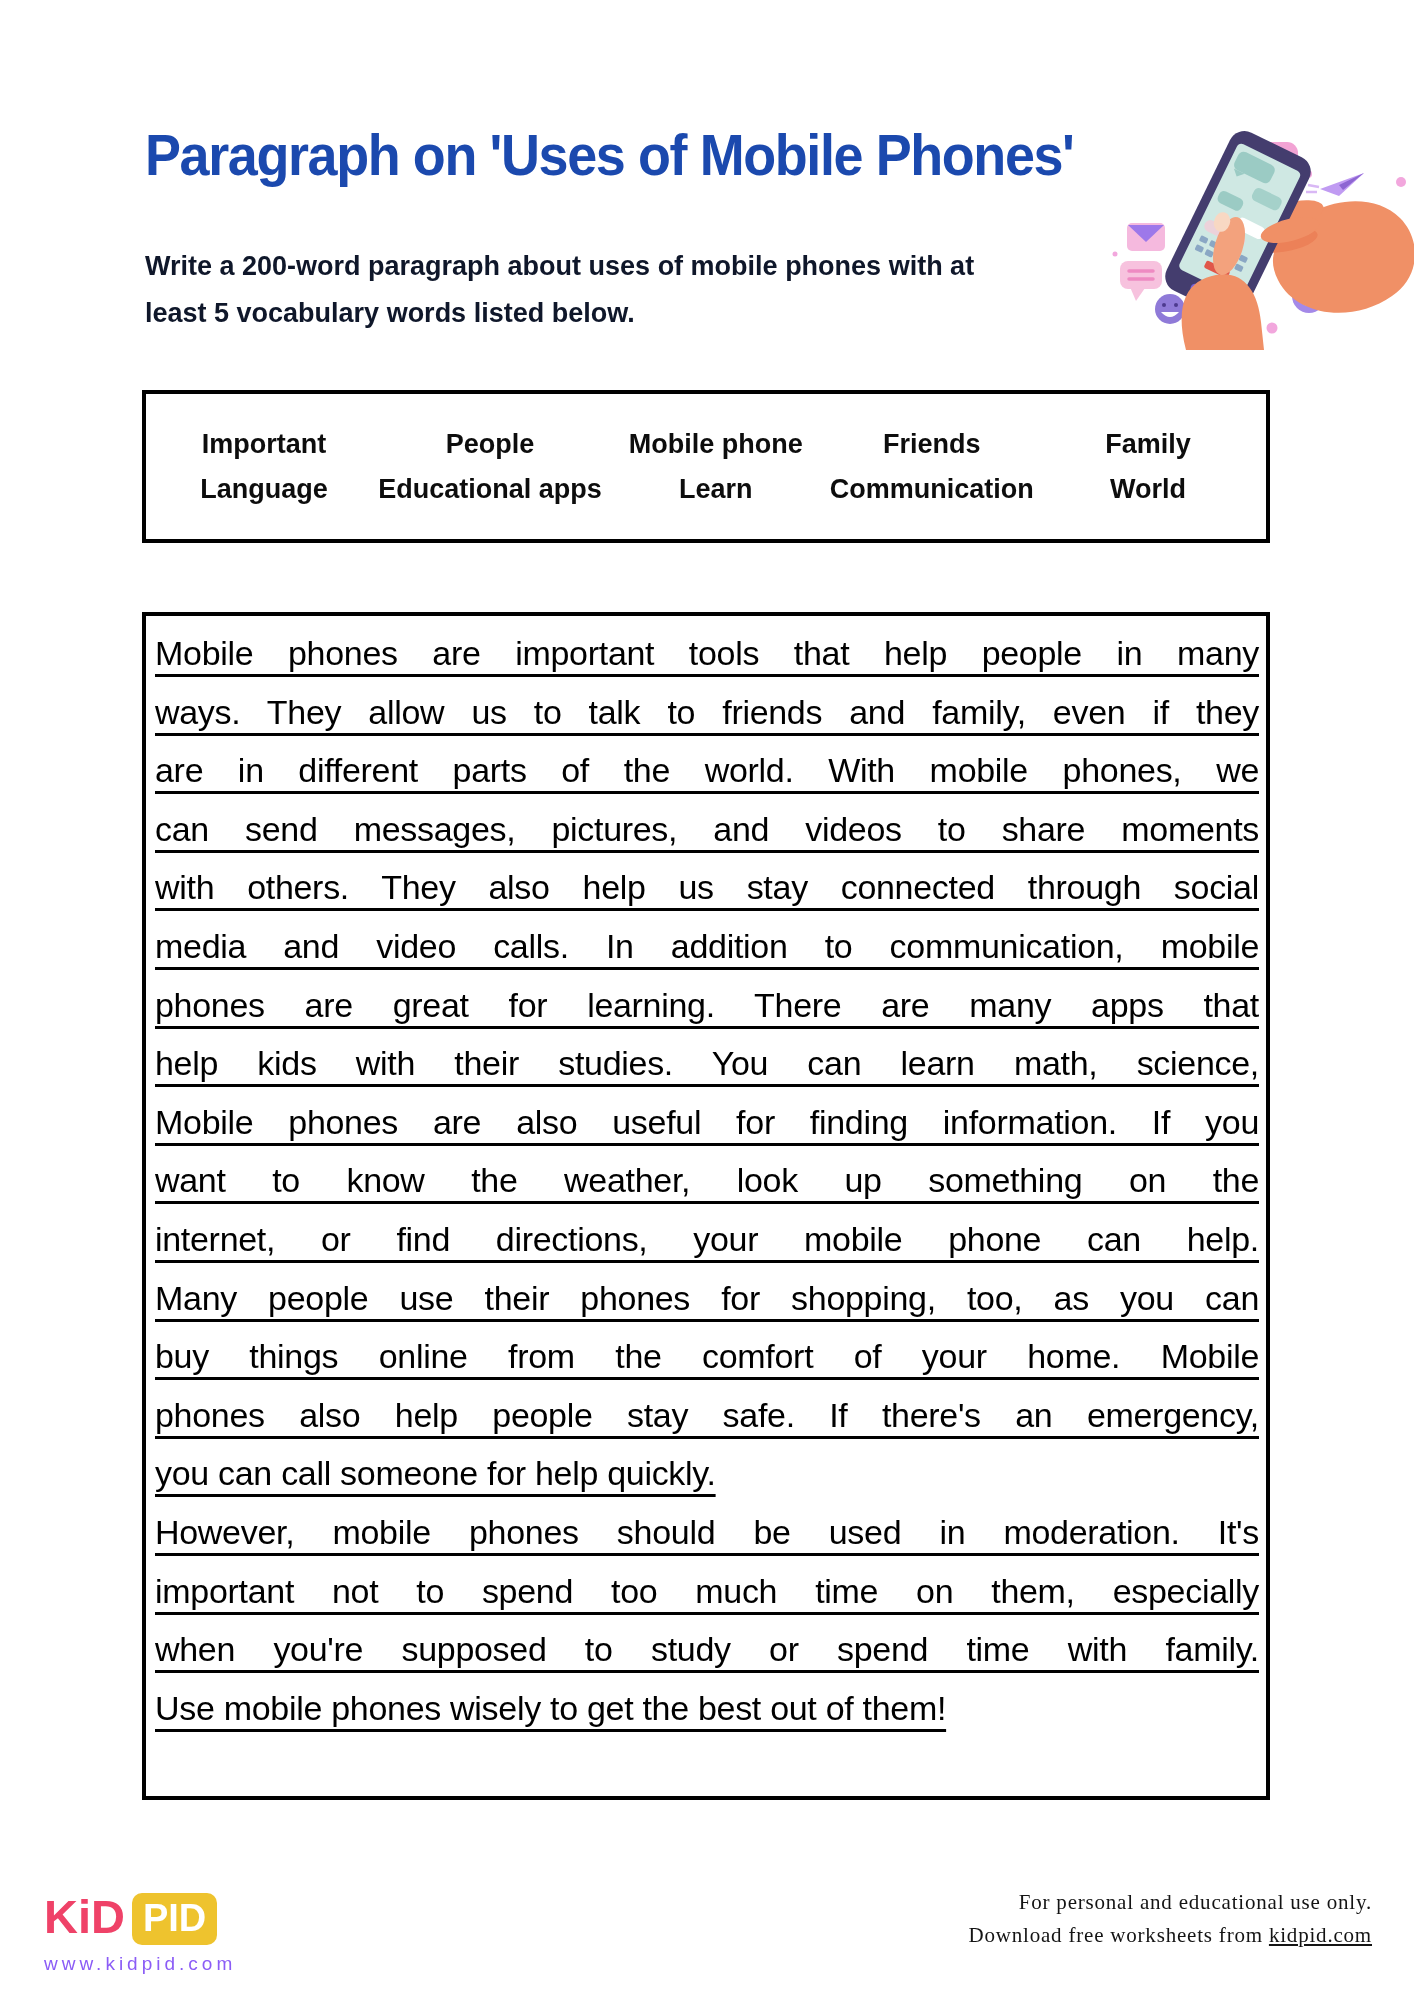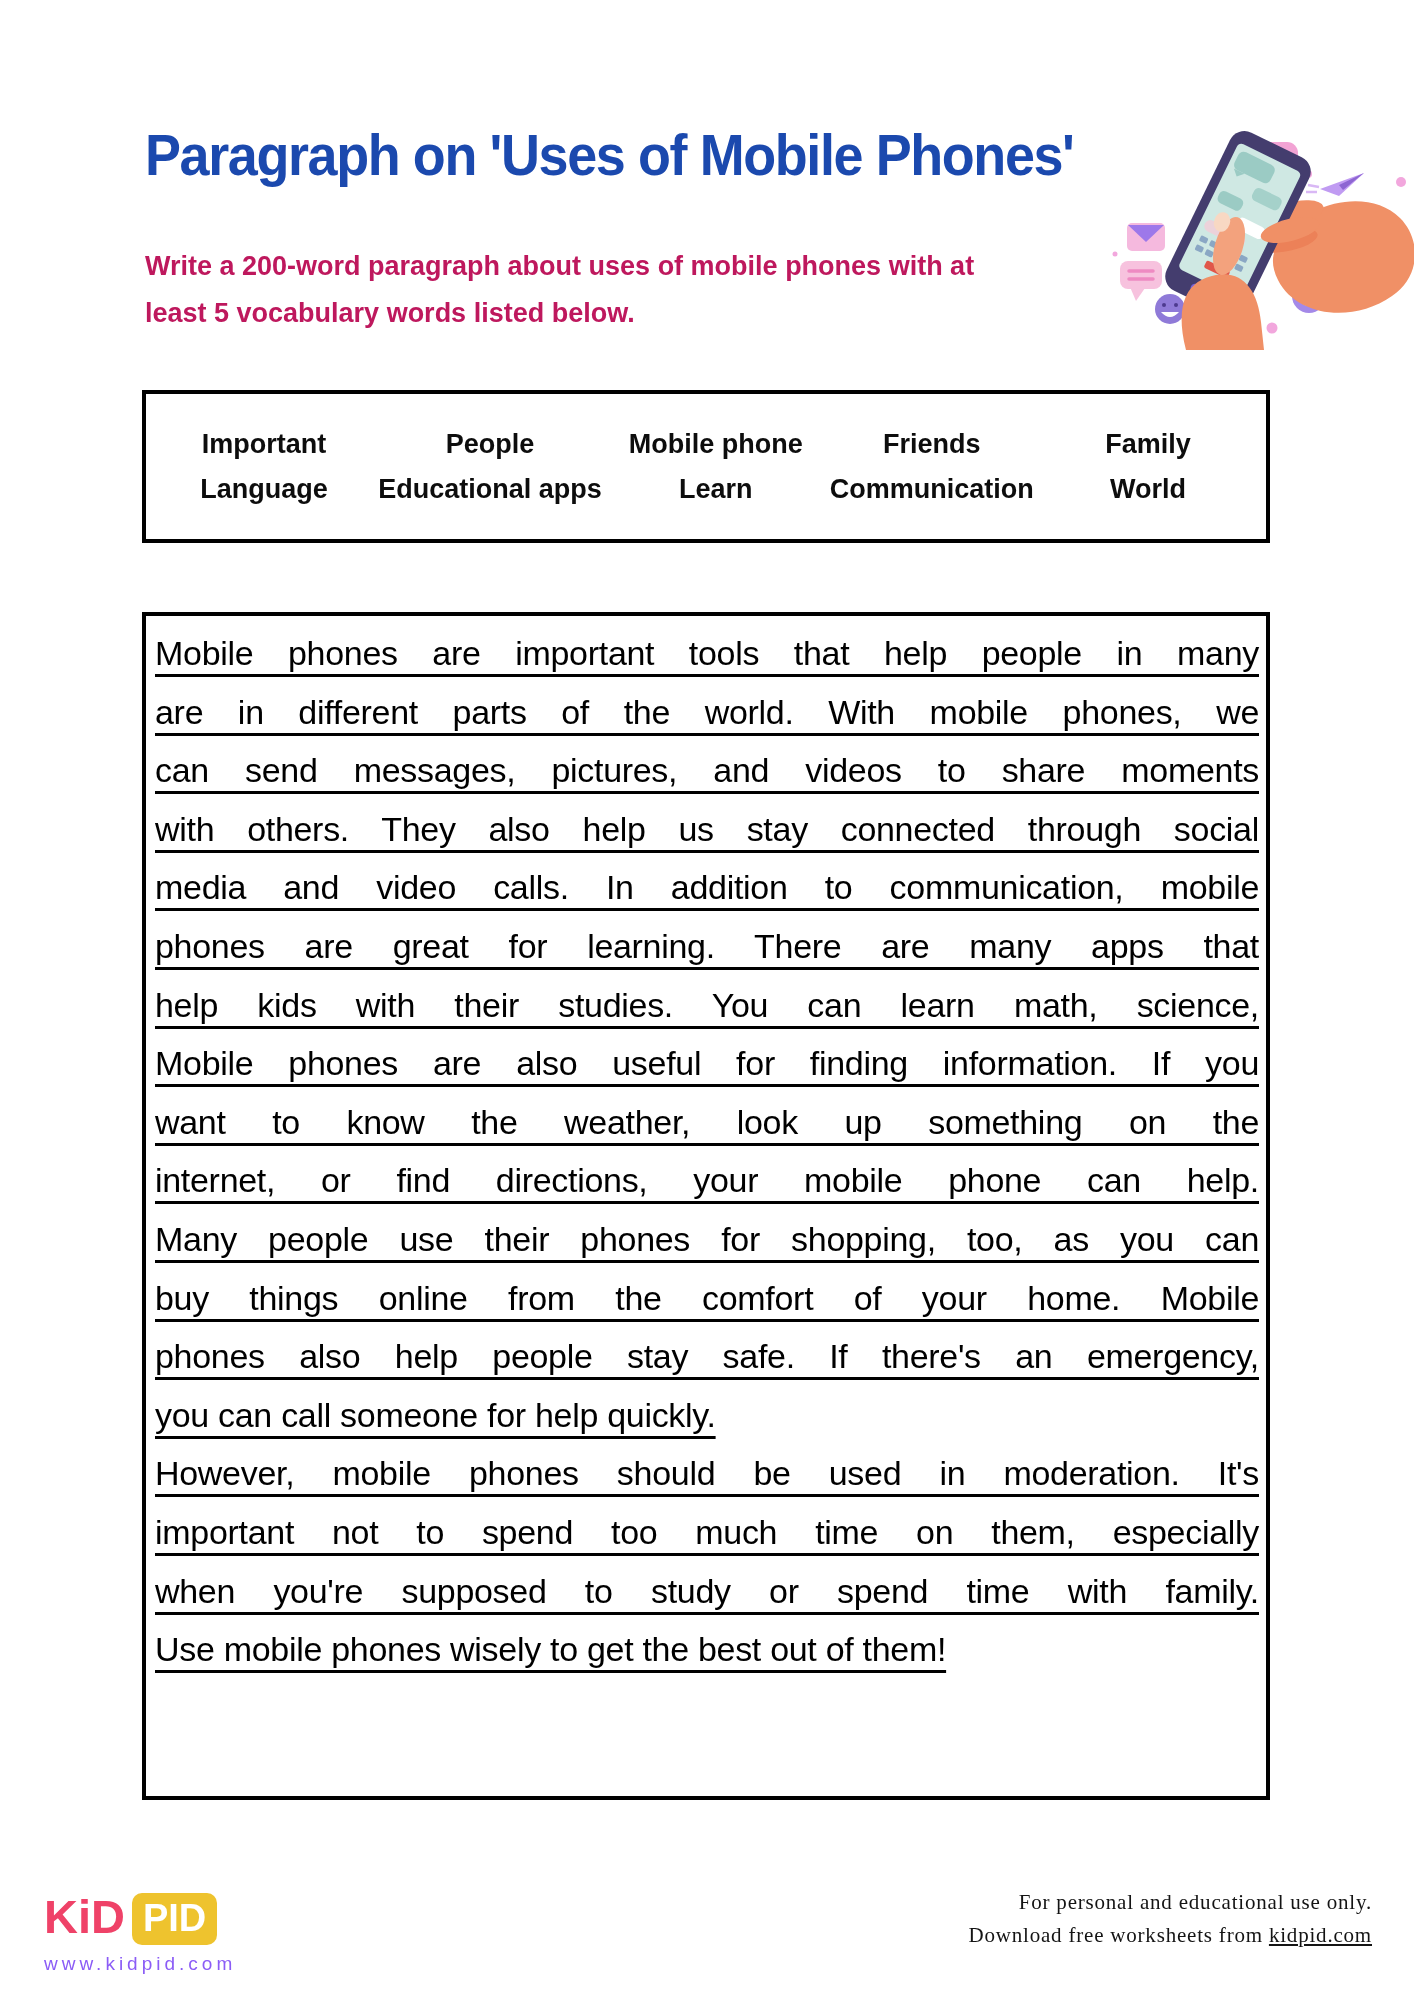--- a/index.html
+++ b/index.html
@@ -8,21 +8,21 @@
     font-family:"Liberation Sans", sans-serif;overflow:hidden;color:#111;
   }
   
   .title{
     position:absolute;left:145px;top:126px;margin:0;
     font-size:58px;font-weight:800;letter-spacing:-1.5px;line-height:1;
     color:#1b49ae;white-space:nowrap;transform:scaleX(.93);transform-origin:left center;
   }
   .instructions{
     position:absolute;left:145px;top:243px;
-    font-size:27px;font-weight:700;line-height:47px;color:#be185d;
+    font-size:27px;font-weight:700;line-height:47px;color:#0f172a;
   }
   
   .illustration{position:absolute;left:1040px;top:88px;width:374px;height:262px;}
   
   .vocab-box{
     position:absolute;left:142px;top:390px;width:1128px;height:153px;
     border:4px solid #000;box-sizing:border-box;
     display:grid;grid-template-columns:repeat(5,1fr);
     align-content:center;justify-items:center;row-gap:30px;
     padding:4px 18px;
@@ -166,20 +166,21 @@
       <div class="vocab-word">Language</div>
       <div class="vocab-word">Educational apps</div>
       <div class="vocab-word">Learn</div>
       <div class="vocab-word">Communication</div>
       <div class="vocab-word">World</div>
     </div>
 
   <div class="essay-box">
     <div>
         <div class="essay-line just">Mobile phones are important tools that help people in many</div>
+        <div class="essay-line just">ways. They allow us to talk to friends and family, even if they</div>
         <div class="essay-line just">are in different parts of the world. With mobile phones, we</div>
         <div class="essay-line just">can send messages, pictures, and videos to share moments</div>
         <div class="essay-line just">with others. They also help us stay connected through social</div>
         <div class="essay-line just">media and video calls. In addition to communication, mobile</div>
         <div class="essay-line just">phones are great for learning. There are many apps that</div>
         <div class="essay-line just">help kids with their studies. You can learn math, science,</div>
         <div class="essay-line just">Mobile phones are also useful for finding information. If you</div>
         <div class="essay-line just">want to know the weather, look up something on the</div>
         <div class="essay-line just">internet, or find directions, your mobile phone can help.</div>
         <div class="essay-line just">Many people use their phones for shopping, too, as you can</div>

